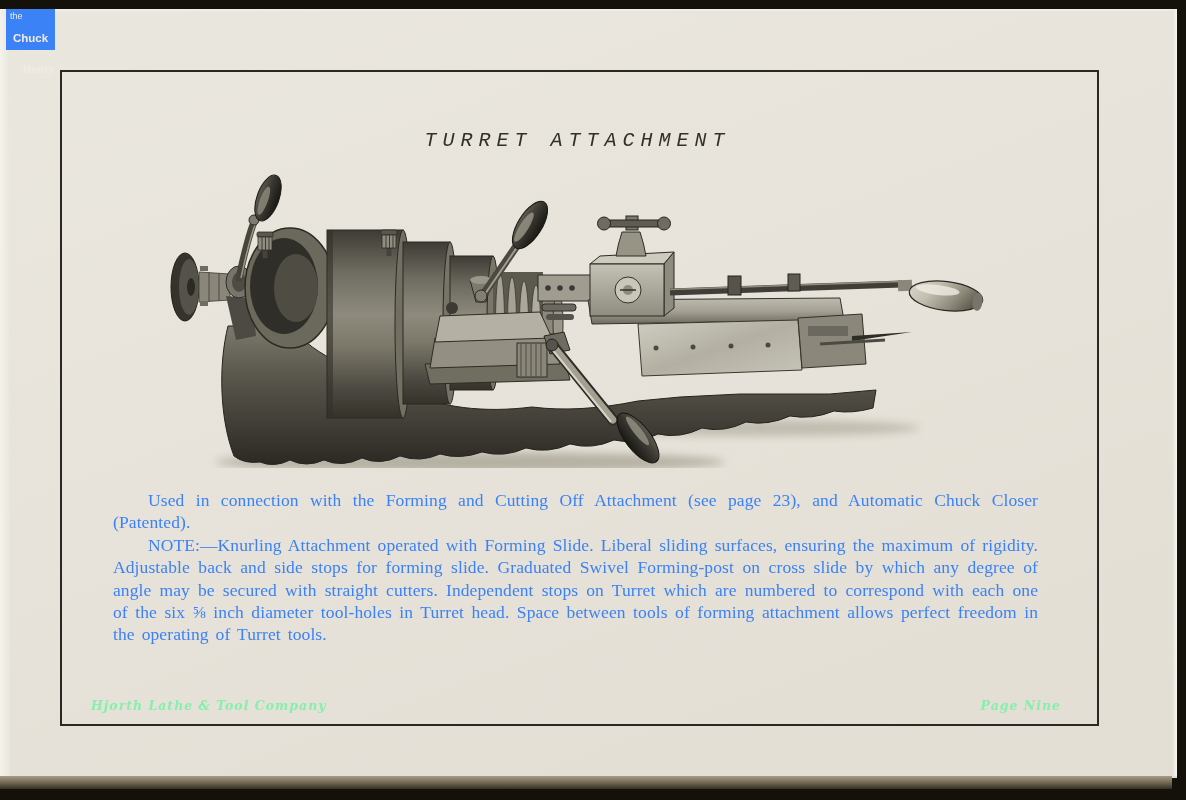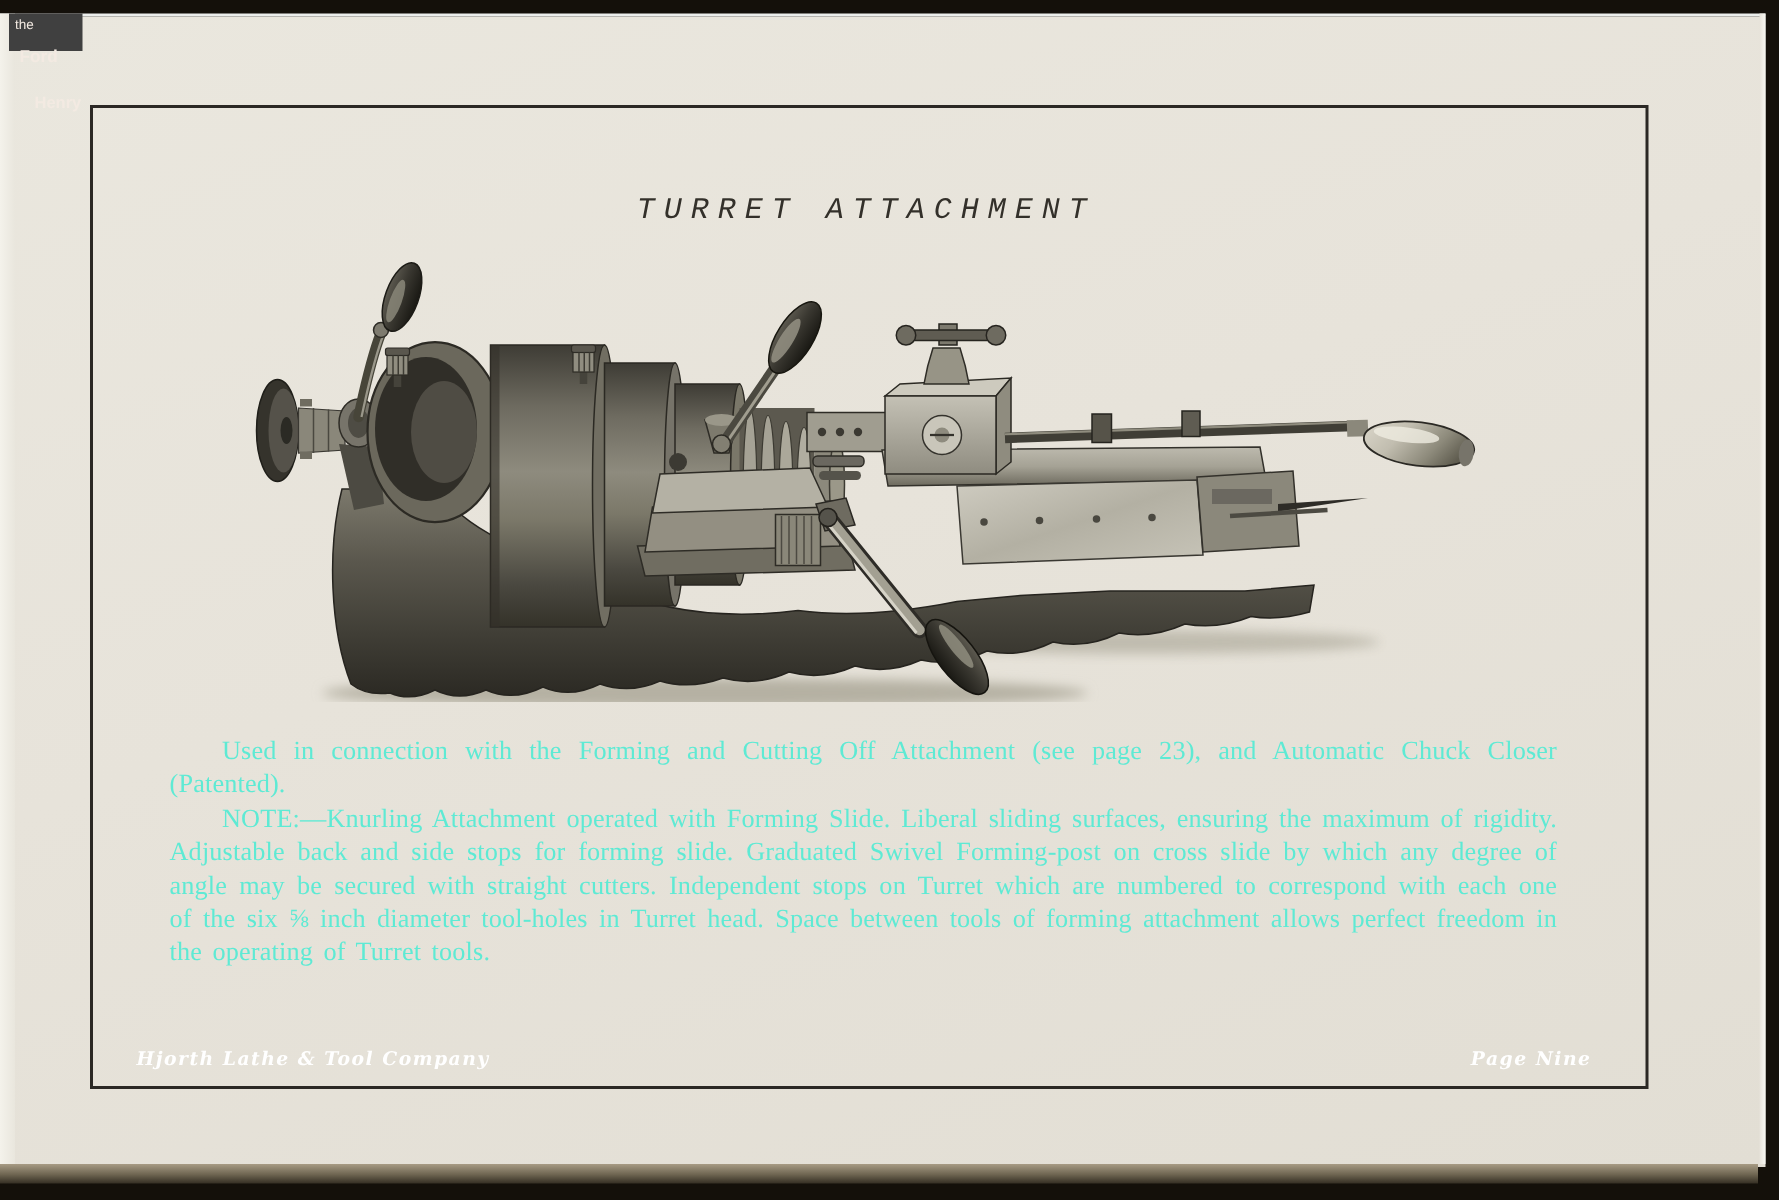--- a/index.html
+++ b/index.html
@@ -15,32 +15,32 @@
          background:linear-gradient(90deg,#e7e3da,#f8f7f2);}
   .page-stack-edge{position:absolute;left:0;top:776px;width:1172px;height:13px;
          background:linear-gradient(180deg,#a79b84 0%,#6d6450 55%,#352f24 100%);}
   
   .frame{position:absolute;left:60px;top:70px;width:1035px;height:652px;
          border:2px solid #2b2824;}
   .title{position:absolute;left:60px;top:129px;width:1035px;margin:0;
          text-align:center;font-family:Liberation Mono, monospace;font-style:italic;
          font-weight:normal;font-size:20px;letter-spacing:6px;color:#33302a;}
   .illustration{position:absolute;left:140px;top:168px;width:860px;height:300px;}
-  .bodycopy{position:absolute;left:113px;top:489px;width:925px;color:#5eead4;}
+  .bodycopy{position:absolute;left:113px;top:489px;width:925px;color:#3b82f6;}
   .bodycopy p{margin:0;font-size:17.5px;line-height:22.4px;text-align:justify;
          text-indent:35px;word-spacing:2.5px;letter-spacing:0.1px;}
   .bodycopy p + p{}
   .footer{position:absolute;left:60px;top:698px;width:1035px;display:flex;
          justify-content:space-between;box-sizing:border-box;
          padding:0 34px 0 31px;font-family:"DejaVu Serif",serif;
          font-style:italic;font-weight:bold;font-size:12.5px;
-         letter-spacing:1px;color:#ffffff;}
+         letter-spacing:1px;color:#86efac;}
   
-  .logo{position:absolute;left:6px;top:9px;width:49px;height:25px;
-        background:#404040;font-family:"Liberation Sans",sans-serif;
+  .logo{position:absolute;left:6px;top:9px;width:49px;height:41px;
+        background:#3b82f6;font-family:"Liberation Sans",sans-serif;
         color:#f3eae2;}
   .logo span{position:absolute;line-height:1;}
   .logo-the{left:4px;top:3px;font-size:9px;}
   .logo-henry{left:17px;top:12px;font-size:11px;font-weight:bold;margin-top:43px;}
   .logo-ford{left:7px;top:24px;font-size:11.5px;font-weight:bold;}
 </style>
 </head>
 <body>
 
 <div class="stage">
@@ -255,16 +255,16 @@
   </div>
 
   <div class="footer">
     <span>Hjorth Lathe &amp; Tool Company</span>
     <span>Page Nine</span>
   </div>
 
   <div class="logo">
     <span class="logo-the">the</span>
     <span class="logo-henry">Henry</span>
-    <span class="logo-ford">Ford</span>
+    <span class="logo-ford">Chuck</span>
   </div>
 
 </div>
 
 </body></html>

